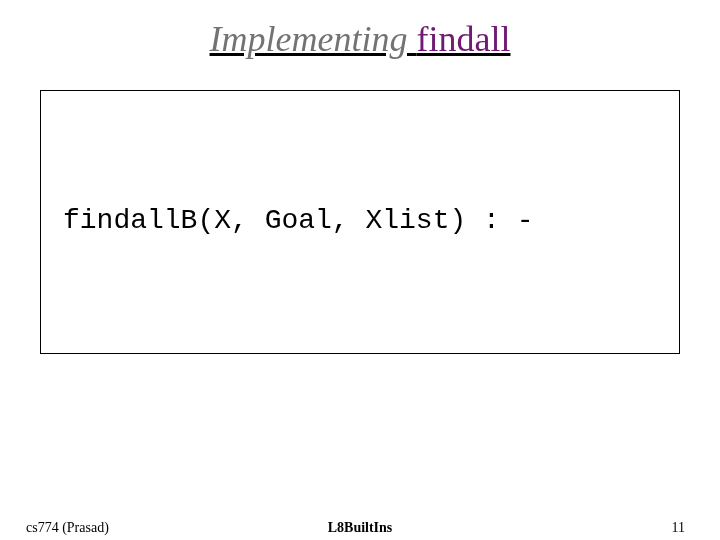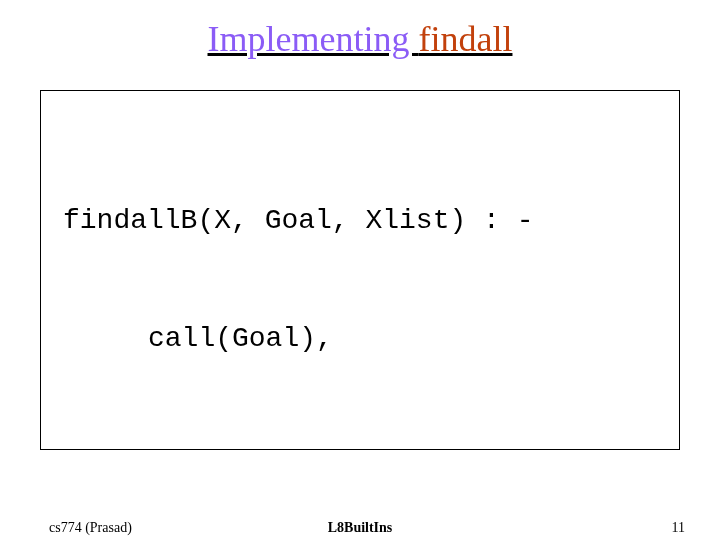--- a/index.html
+++ b/index.html
@@ -16,31 +16,32 @@
       overflow: hidden;
     }
     .title {
       text-align: center;
       font-size: 36px;
       font-weight: normal;
       padding-top: 18px;
       text-decoration: underline;
     }
     .title-black {
-      color: #8b5cf6;
+      color: #737373;
+      font-style: italic;
     }
     .title-green {
-      color: #c2410c;
+      color: #701a75;
       margin-top: 9px;
     }
     .code-box {
       margin: 30px 40px 0 40px;
       border: 1px solid #000000;
       padding: 32px 22px 40px 22px;
-      height: 360px;
+      height: 264px;
     }
     .code {
       font-family: 'Courier New', Courier, monospace;
       font-size: 28px;
       color: #000000;
       white-space: pre;
       line-height: 1.4;
     }
     .code-line {
       display: block;
@@ -50,21 +51,21 @@
     }
     .footer {
       position: absolute;
       bottom: 20px;
       width: 100%;
       font-size: 14px;
       color: #000000;
     }
     .footer-left {
       position: absolute;
-      left: 49px;
+      left: 26px;
     }
     .footer-center {
       position: absolute;
       left: 50%;
       transform: translateX(-50%);
       font-weight: bold;
     }
     .footer-right {
       position: absolute;
       right: 35px;
@@ -73,21 +74,20 @@
 </head>
 <body>
 
 <div class="title">
   <span class="title-black">Implementing </span><span class="title-green">findall</span>
 </div>
 
 <div class="code-box">
   <div class="code">
     <span class="code-line">findallB(X, Goal, Xlist) : -</span>
-    <span class="code-line code-indent">call(Goal),</span>
     
     
     
   </div>
 </div>
 
 <div class="footer">
   <span class="footer-left">cs774 (Prasad)</span>
   <span class="footer-center">L8BuiltIns</span>
   <span class="footer-right">11</span>

